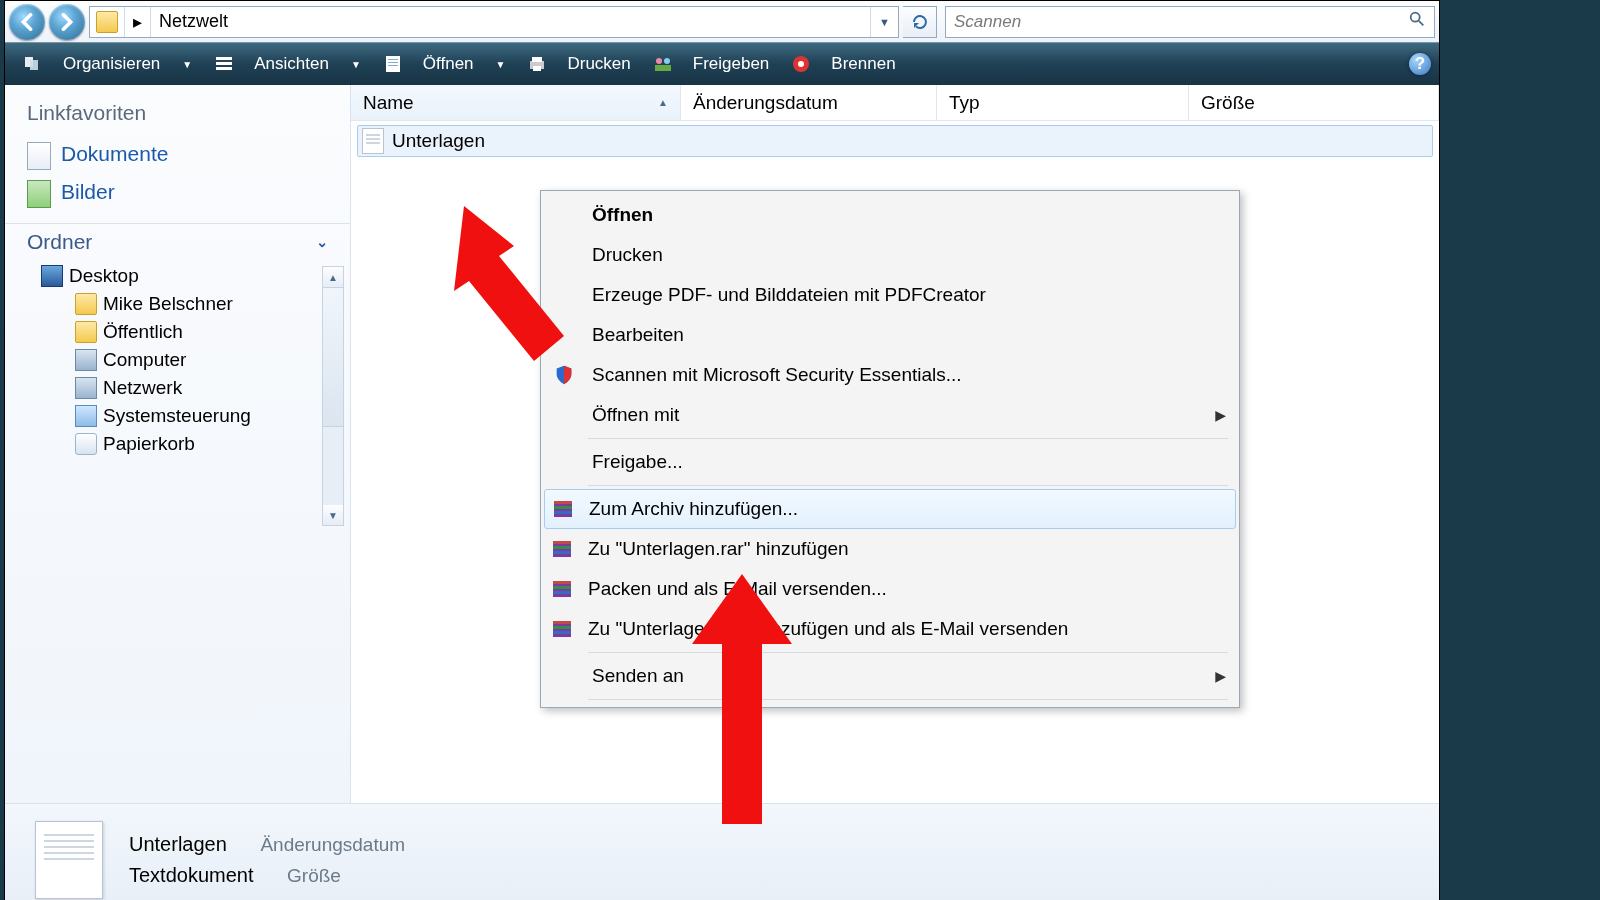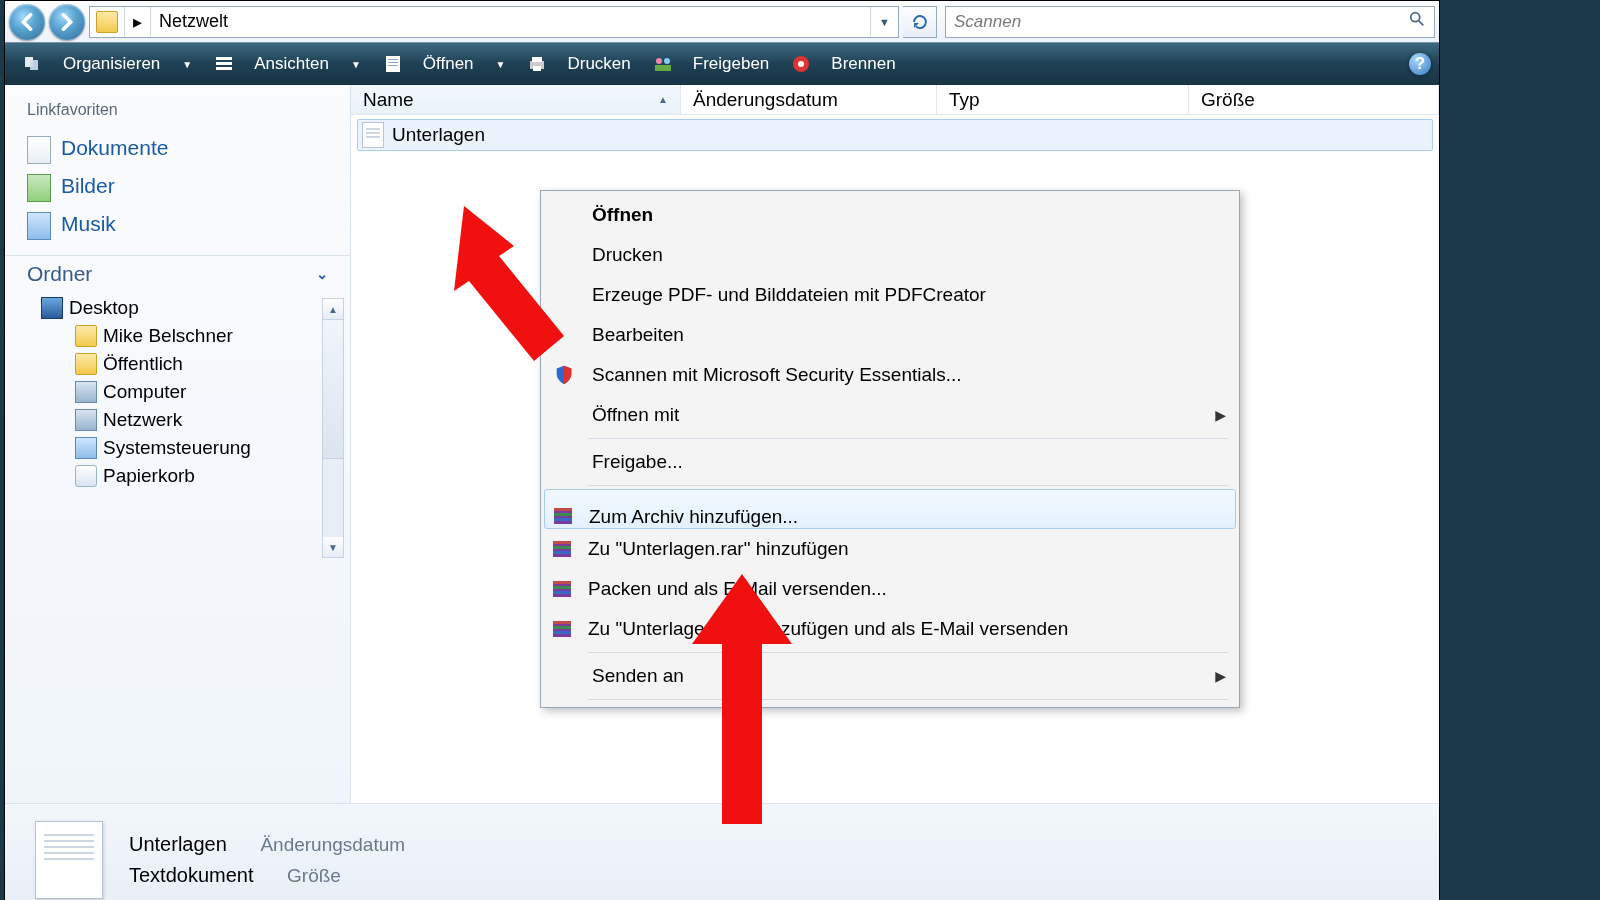--- a/index.html
+++ b/index.html
@@ -21,35 +21,35 @@
 
 .toolbar { height: 42px; background: linear-gradient(#3d6a80,#1f4055 50%,#183444); display: flex; align-items: center; gap: 2px; padding: 0 8px; color: #fff; font-size: 17px; }
 .tb-btn { display: flex; align-items: center; gap: 20px; padding: 4px 10px; border-radius: 3px; cursor: pointer; }
 .tb-ico { width: 20px; height: 20px; }
 .tb-drop { font-size: 10px; margin-left: 2px; }
 .help-btn { margin-left: auto; width: 22px; height: 22px; border-radius: 50%; background: radial-gradient(circle at 35% 30%, #a9d8ff,#3a7ac0); color: #fff; display: flex; align-items: center; justify-content: center; font-weight: bold; box-shadow: 0 0 4px rgba(0,0,0,.4); }
 
 
 .main { display: flex; height: calc(100% - 84px - 96px); }
 .sidebar { width: 346px; border-right: 1px solid #d9e3ee; background: linear-gradient(#fbfcfe,#f0f5fb); padding: 10px 0 0 0; display: flex; flex-direction: column; }
-.side-hdr { color: #5a6a7a; font-size: 16px; padding: 6px 22px 12px; }
+.side-hdr { color: #5a6a7a; font-size: 21px; padding: 6px 22px 12px; }
 .side-link { display: flex; align-items: flex-start; gap: 10px; padding: 5px 22px; color: #1a5aa8; font-size: 21px; cursor: pointer; }
 .side-link .ico { width: 24px; height: 28px; }
 .folders-hdr { display: flex; align-items: center; justify-content: space-between; padding: 6px 22px; color: #3a5a8a; font-size: 21px; border-top: 1px solid #d9e3ee; margin-top: 10px; }
 .tree { padding: 2px 0 0 36px; position: relative; overflow: hidden; flex: 1; }
 .tree-item { display: flex; align-items: center; gap: 6px; padding: 3px 0; font-size: 19px; cursor: pointer; }
 .tree-item.sub { padding-left: 34px; }
 .tree-ico { width: 22px; height: 22px; }
 .tree-scroll { position: absolute; right: 6px; top: 6px; width: 22px; height: 260px; background: #e8eef6; border: 1px solid #c7d3e2; }
 .tree-scroll .arrow { height: 20px; display: flex; align-items: center; justify-content: center; font-size: 10px; color: #4a6a8a; background: linear-gradient(#fdfdfd,#e6edf6); }
 .tree-scroll .thumb { height: 140px; margin: 0; background: linear-gradient(#f0f5fb,#dbe5f0); border-top: 1px solid #c7d3e2; border-bottom: 1px solid #c7d3e2; }
 
 
 .filearea { flex: 1; display: flex; flex-direction: column; }
-.cols { display: flex; height: 30px; border-bottom: 1px solid #e1e7ef; }
+.cols { display: flex; height: 36px; border-bottom: 1px solid #e1e7ef; }
 .col { padding: 6px 12px; font-size: 19px; border-right: 1px solid #e1e7ef; display: flex; align-items: center; }
 .col.sorted { background: linear-gradient(#f3f8fd,#e9f2fb); }
 .col .sort-arr { margin-left: auto; font-size: 10px; color: #4a6a8a; }
 .files { padding: 4px 6px; }
 .file-row { display: flex; align-items: center; height: 32px; gap: 8px; padding: 0 4px; }
 .file-row.sel { background: #eaf3fc; border: 1px solid #a9cdee; border-radius: 2px; }
 .file-ico { width: 22px; height: 26px; background: #fff; border: 1px solid #b8c4d2; position: relative; }
 .file-ico:before { content:""; position:absolute; left:3px; right:3px; top:5px; height:2px; background:#cdd7e2; box-shadow: 0 4px 0 #cdd7e2, 0 8px 0 #cdd7e2; }
 .file-name { font-size: 19px; }
 
@@ -57,21 +57,21 @@
 .details { height: 112px; border-top: 1px solid #d9e3ee; background: linear-gradient(#f2f7fc,#e7eef7); display: flex; align-items: center; padding: 0 30px; gap: 26px; }
 .det-ico { width: 68px; height: 78px; background: #fff; border: 1px solid #b8c4d2; box-shadow: 1px 1px 3px rgba(0,0,0,.15); position: relative; }
 .det-ico:before { content:""; position:absolute; left:8px; right:8px; top:12px; height:2px; background:#cdd7e2; box-shadow: 0 6px 0 #cdd7e2, 0 12px 0 #cdd7e2, 0 18px 0 #cdd7e2, 0 24px 0 #cdd7e2; }
 .det-txt { font-size: 20px; line-height: 1.5; }
 .det-lbl { color: #6a7a8a; margin-left: 28px; font-size: 19px; }
 
 
 .ctx { position: absolute; left: 540px; top: 190px; width: 700px; background: #f4f4f4; border: 1px solid #9aa7b5; box-shadow: 3px 3px 8px rgba(0,0,0,.25); padding: 4px 3px; z-index: 50; }
 .ctx-item { display: flex; align-items: center; height: 40px; padding: 0 10px 0 6px; font-size: 19px; border-radius: 3px; cursor: pointer; position: relative; }
 .ctx-item.bold { font-weight: bold; }
-.ctx-item.hover { background: linear-gradient(#f2f9ff,#e3f1fd); border: 1px solid #a9cdee; align-items: flex-end; }
+.ctx-item.hover { background: linear-gradient(#f2f9ff,#e3f1fd); border: 1px solid #a9cdee; }
 .ctx-ico { width: 28px; height: 28px; margin-right: 14px; display: flex; align-items: center; justify-content: center; }
 .ctx-sep { height: 1px; background: #d4dbe4; margin: 3px 8px 3px 44px; }
 .ctx-sub { margin-left: auto; font-size: 14px; color: #333; }
 
 
 .arrow-ann { position: absolute; z-index: 100; }
 .arrow1 { left: 434px; top: 196px; }
 .arrow2 { left: 682px; top: 574px; }
 
 
@@ -185,24 +185,20 @@
     <div class="sidebar">
       <div class="side-hdr">Linkfavoriten</div>
       <div class="side-link">
         <span class="ico ico-doc"></span>
         <span>Dokumente</span>
       </div>
       <div class="side-link">
         <span class="ico ico-pic"></span>
         <span>Bilder</span>
       </div>
-      <div class="side-link">
-        <span class="ico ico-music"></span>
-        <span>Musik</span>
-      </div>
       <div class="folders-hdr">
         <span>Ordner</span>
         <span style="color:#2a5aa0;font-size:14px;font-weight:bold">⌄</span>
       </div>
       <div class="tree">
         <div class="tree-item">
           <span class="tree-ico ico-desktop"></span>
           <span>Desktop</span>
         </div>
         <div class="tree-item sub">

